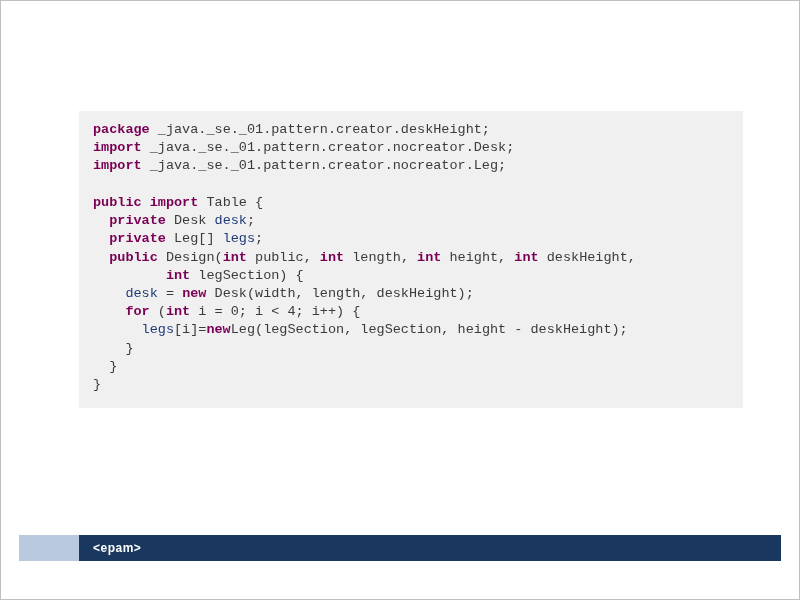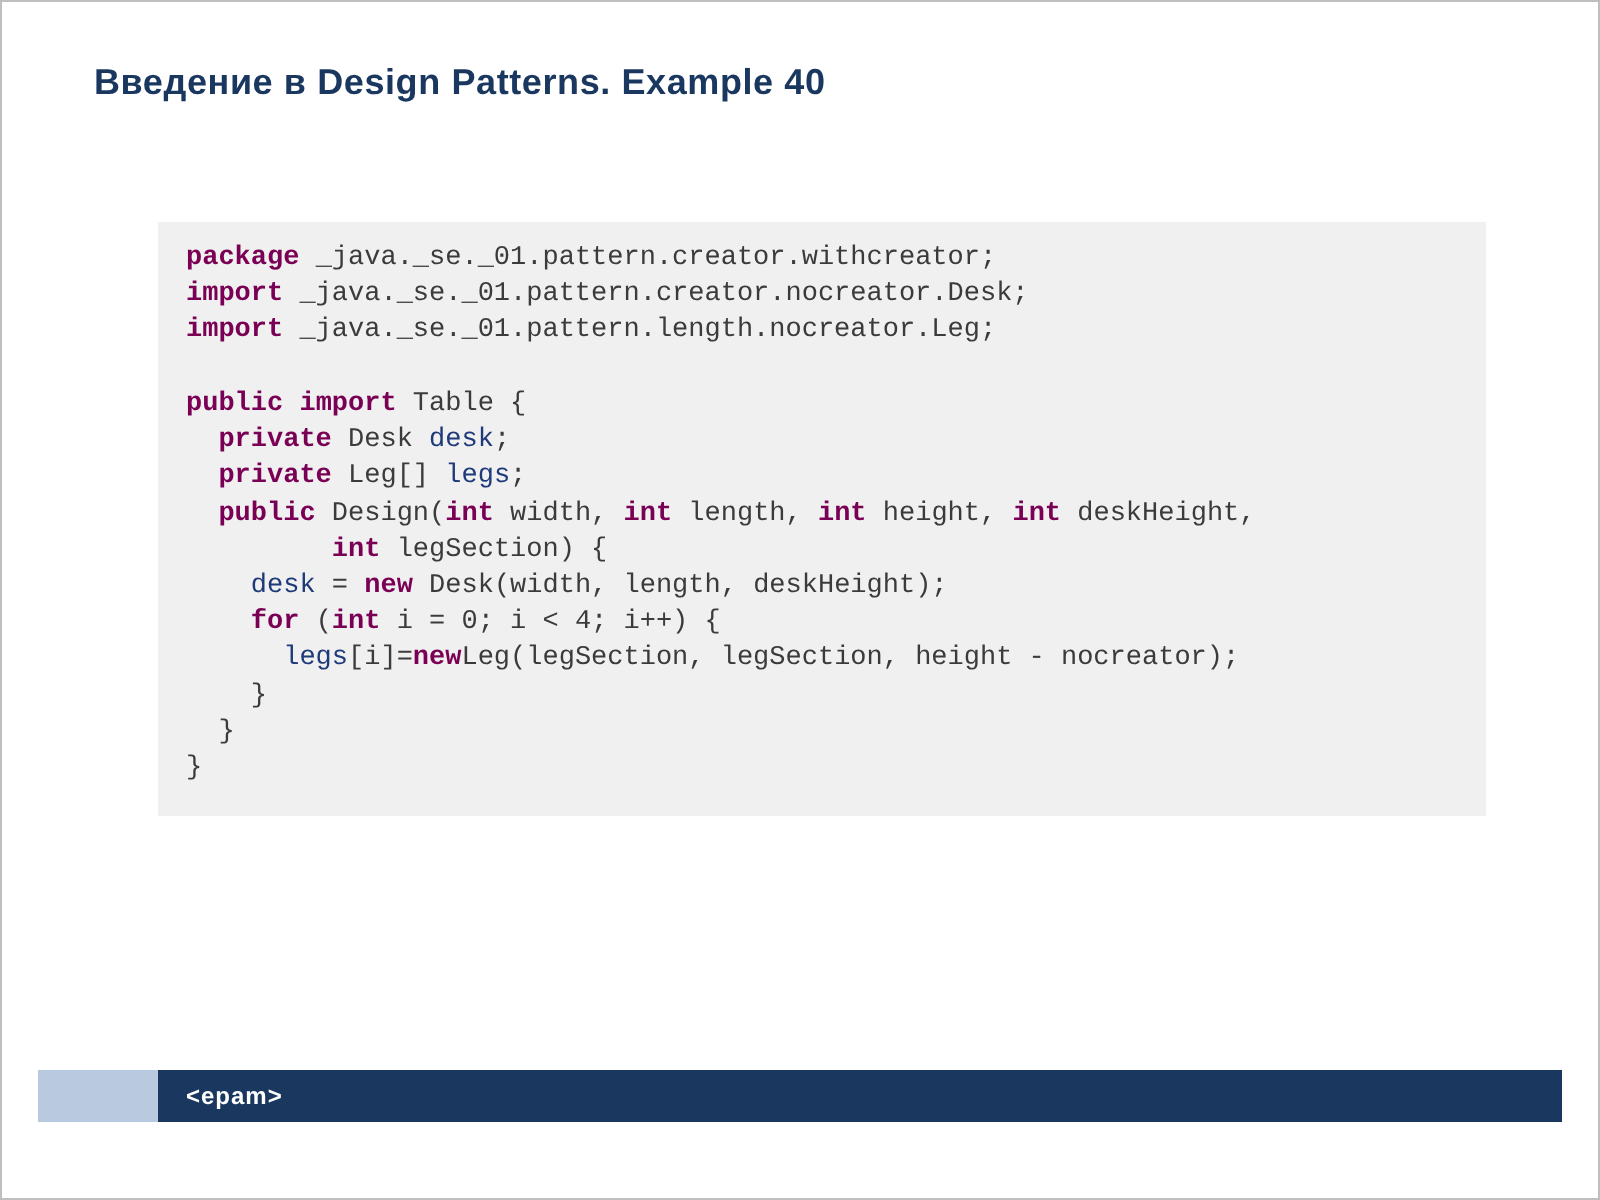--- a/index.html
+++ b/index.html
@@ -79,34 +79,33 @@
     font-size: 12px;
     font-weight: bold;
     letter-spacing: 0.5px;
   }
 </style>
 </head>
 <body>
 
 <div class="slide">
 
-  <div class="title">Введение в Design Patterns. Example 40</div>
 
-  <div class="code-block"><span class="kw">package</span><span class="pkg"> _java._se._01.pattern.creator.withcreator;</span>
+  <div class="code-block"><span class="kw">package</span><span class="pkg"> _java._se._01.pattern.creator.deskHeight;</span>
 <span class="kw">import</span><span class="pkg"> _java._se._01.pattern.creator.nocreator.Desk;</span>
-<span class="kw">import</span><span class="pkg"> _java._se._01.pattern.length.nocreator.Leg;</span>
+<span class="kw">import</span><span class="pkg"> _java._se._01.pattern.creator.nocreator.Leg;</span>
 
 <span class="kw">public</span> <span class="kw">import</span><span class="pkg"> Table {</span>
 <span>  </span><span class="kw">private</span><span class="pkg"> Desk </span><span class="fld">desk</span><span class="pkg">;</span>
 <span>  </span><span class="kw">private</span><span class="pkg"> Leg[] </span><span class="fld">legs</span><span class="pkg">;</span>
-<span>  </span><span class="kw">public</span><span class="pkg"> Design(</span><span class="kw">int</span><span class="pkg"> width, </span><span class="kw">int</span><span class="pkg"> length, </span><span class="kw">int</span><span class="pkg"> height, </span><span class="kw">int</span><span class="pkg"> deskHeight,</span>
+<span>  </span><span class="kw">public</span><span class="pkg"> Design(</span><span class="kw">int</span><span class="pkg"> public, </span><span class="kw">int</span><span class="pkg"> length, </span><span class="kw">int</span><span class="pkg"> height, </span><span class="kw">int</span><span class="pkg"> deskHeight,</span>
 <span>         </span><span class="kw">int</span><span class="pkg"> legSection) {</span>
 <span>    </span><span class="fld">desk</span><span class="pkg"> = </span><span class="kw">new</span><span class="pkg"> Desk(width, length, deskHeight);</span>
 <span>    </span><span class="kw">for</span><span class="pkg"> (</span><span class="kw">int</span><span class="pkg"> i = 0; i &lt; 4; i++) {</span>
-<span>      </span><span class="fld">legs</span><span class="pkg">[i]=</span><span class="kw">new</span><span class="pkg">Leg(legSection, legSection, height - nocreator);</span>
+<span>      </span><span class="fld">legs</span><span class="pkg">[i]=</span><span class="kw">new</span><span class="pkg">Leg(legSection, legSection, height - deskHeight);</span>
 <span>    </span><span class="pkg">}</span>
 <span>  </span><span class="pkg">}</span>
 <span class="pkg">}</span></div>
 
   <div class="footer-bar">
     <div class="footer-light"></div>
     <div class="footer-dark"></div>
     <div class="footer-logo">&lt;epam&gt;</div>
   </div>
 

